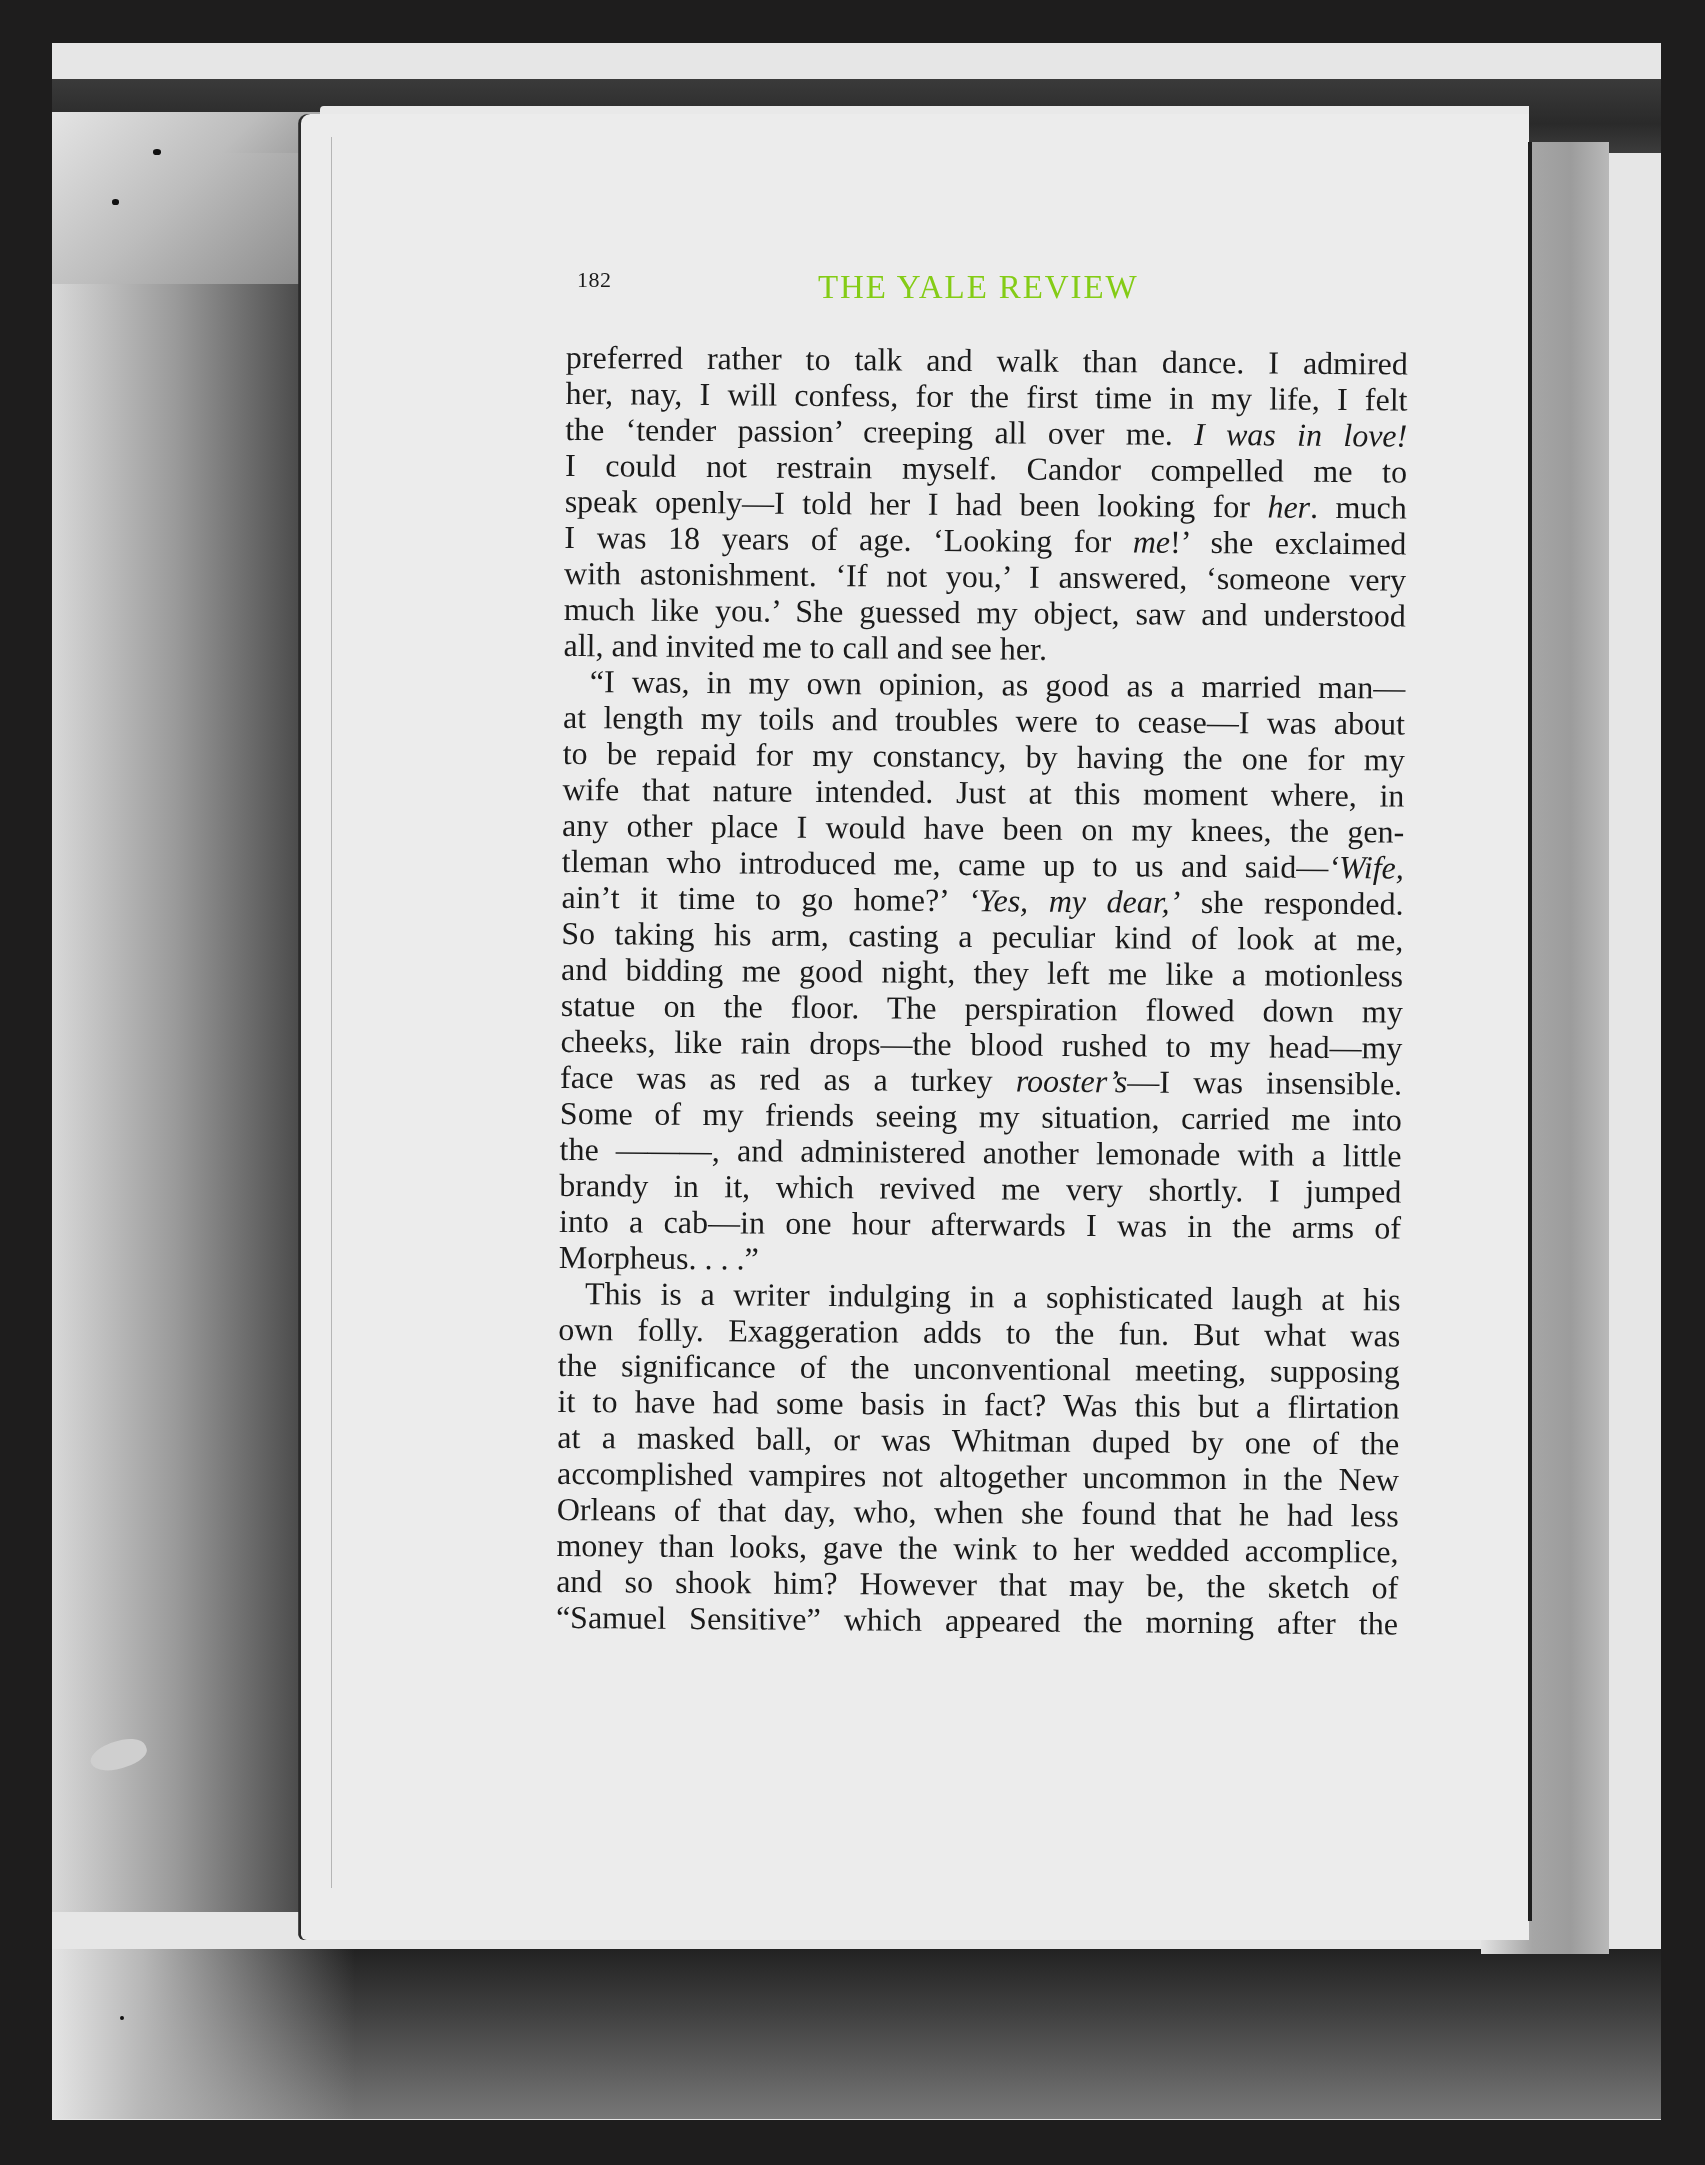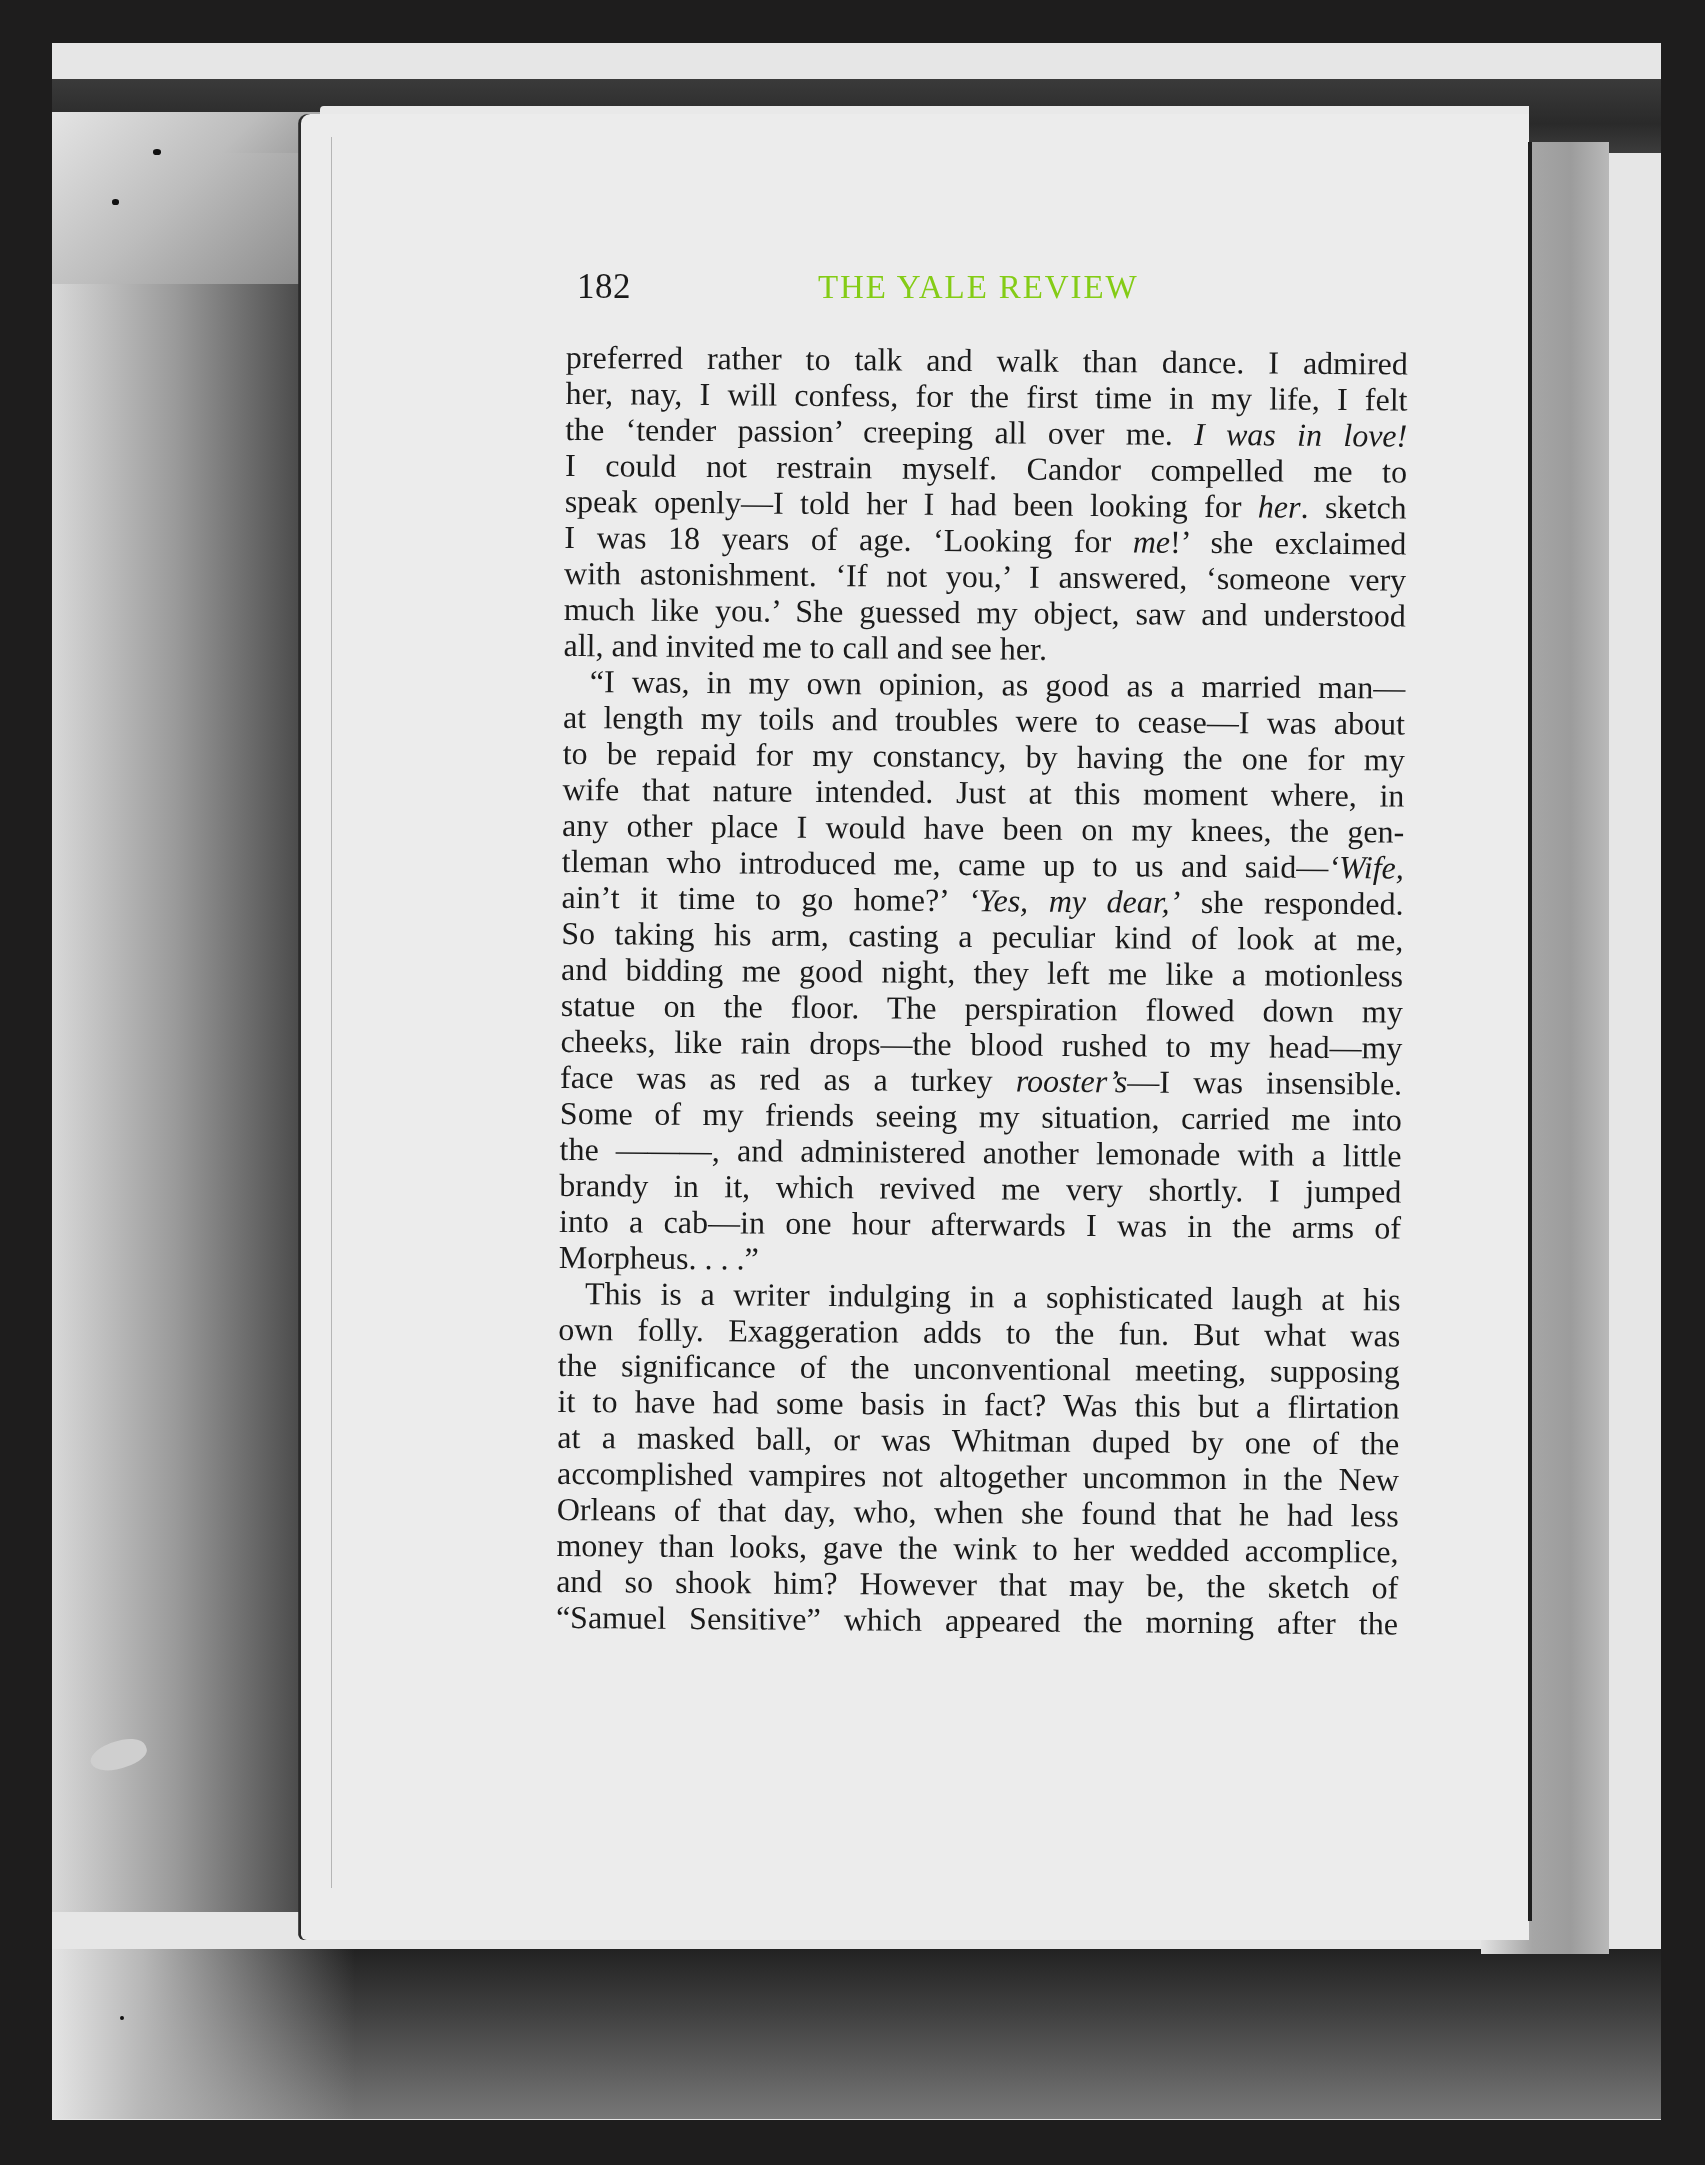--- a/index.html
+++ b/index.html
@@ -60,21 +60,21 @@
     background: #cfcfcf; border-radius: 40% 55% 35% 60%;
     transform: rotate(-22deg);
   }
   .speck { position: absolute; background: #111; border-radius: 50%; }
 
   .header {
     position: absolute; left: 577px; top: 267px; width: 852px; height: 47px;
   }
   .page-number {
     position: absolute; left: 0; top: 0;
-    font-size: 35px; color: #1a1a1a; letter-spacing: 0.5px;
+    font-size: 22px; color: #1a1a1a; letter-spacing: 0.5px;
   }
   .running-title {
     position: absolute; left: 241px; top: 1.9px;
     font-size: 33px; color: #84cc16; letter-spacing: 1.9px;
   }
   .body-text {
     position: absolute; left: 566px; top: 339px; width: 842px;
     font-size: 32px; line-height: 36px; color: #1b1b1b;
     transform: rotate(0.45deg); transform-origin: left top;
   }
@@ -111,21 +111,21 @@
 <div class="header">
   <span class="page-number">182</span>
   <span class="running-title">THE YALE REVIEW</span>
 </div>
 
 <div class="body-text" id="body-text">
     <span class="line"><span>preferred rather to talk and walk than dance.  I admired</span></span>
     <span class="line"><span>her, nay, I will confess, for the first time in my life, I felt</span></span>
     <span class="line"><span>the ‘tender passion’ creeping all over me.  </span><span class="it">I was in love!</span></span>
     <span class="line"><span>I could not restrain myself.  Candor compelled me to</span></span>
-    <span class="line"><span>speak openly—I told her I had been looking for </span><span class="it">her</span><span>. sketch</span></span>
+    <span class="line"><span>speak openly—I told her I had been looking for </span><span class="it">her</span><span>. much</span></span>
     <span class="line"><span>I was 18 years of age.  ‘Looking for </span><span class="it">me</span><span>!’ she exclaimed</span></span>
     <span class="line"><span>with astonishment.  ‘If not you,’ I answered, ‘someone very</span></span>
     <span class="line"><span>much like you.’  She guessed my object, saw and understood</span></span>
     <span class="line last"><span>all, and invited me to call and see her.</span></span>
     <span class="line indent"><span>“I was, in my own opinion, as good as a married man—</span></span>
     <span class="line"><span>at length my toils and troubles were to cease—I was about</span></span>
     <span class="line"><span>to be repaid for my constancy, by having the one for my</span></span>
     <span class="line"><span>wife that nature intended.  Just at this moment where, in</span></span>
     <span class="line"><span>any other place I would have been on my knees, the gen-</span></span>
     <span class="line"><span>tleman who introduced me, came up to us and said—</span><span class="bi">‘Wife,</span></span>

